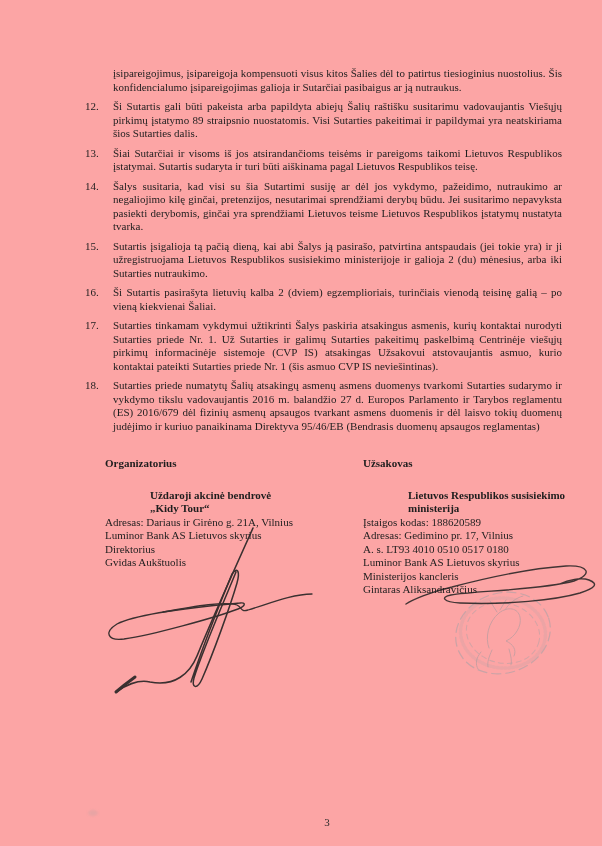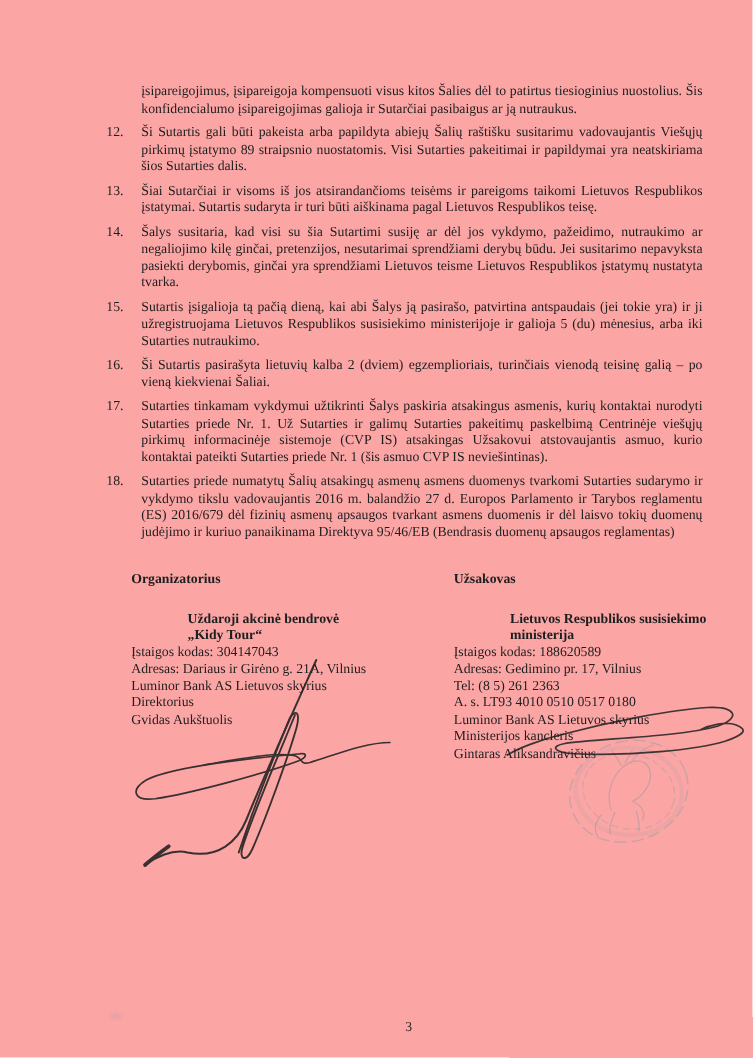--- a/index.html
+++ b/index.html
@@ -59,53 +59,51 @@
     <div class="clause">
       <span class="num">12.</span><span class="txt">Ši Sutartis gali būti pakeista arba papildyta abiejų Šalių raštišku susitarimu vadovaujantis Viešųjų pirkimų įstatymo 89 straipsnio nuostatomis. Visi Sutarties pakeitimai ir papildymai yra neatskiriama šios Sutarties dalis.</span>
     </div>
     <div class="clause">
       <span class="num">13.</span><span class="txt">Šiai Sutarčiai ir visoms iš jos atsirandančioms teisėms ir pareigoms taikomi Lietuvos Respublikos įstatymai. Sutartis sudaryta ir turi būti aiškinama pagal Lietuvos Respublikos teisę.</span>
     </div>
     <div class="clause">
       <span class="num">14.</span><span class="txt">Šalys susitaria, kad visi su šia Sutartimi susiję ar dėl jos vykdymo, pažeidimo, nutraukimo ar negaliojimo kilę ginčai, pretenzijos, nesutarimai sprendžiami derybų būdu. Jei susitarimo nepavyksta pasiekti derybomis, ginčai yra sprendžiami Lietuvos teisme Lietuvos Respublikos įstatymų nustatyta tvarka.</span>
     </div>
     <div class="clause">
-      <span class="num">15.</span><span class="txt">Sutartis įsigalioja tą pačią dieną, kai abi Šalys ją pasirašo, patvirtina antspaudais (jei tokie yra) ir ji užregistruojama Lietuvos Respublikos susisiekimo ministerijoje ir galioja 5 (du) mėnesius, arba iki Sutarties nutraukimo.</span>
+      <span class="num">15.</span><span class="txt">Sutartis įsigalioja tą pačią dieną, kai abi Šalys ją pasirašo, patvirtina antspaudais (jei tokie yra) ir ji užregistruojama Lietuvos Respublikos susisiekimo ministerijoje ir galioja 2 (du) mėnesius, arba iki Sutarties nutraukimo.</span>
     </div>
     <div class="clause">
       <span class="num">16.</span><span class="txt">Ši Sutartis pasirašyta lietuvių kalba 2 (dviem) egzemplioriais, turinčiais vienodą teisinę galią – po vieną kiekvienai Šaliai.</span>
     </div>
     <div class="clause">
       <span class="num">17.</span><span class="txt">Sutarties tinkamam vykdymui užtikrinti Šalys paskiria atsakingus asmenis, kurių kontaktai nurodyti Sutarties priede Nr. 1. Už Sutarties ir galimų Sutarties pakeitimų paskelbimą Centrinėje viešųjų pirkimų informacinėje sistemoje (CVP IS) atsakingas Užsakovui atstovaujantis asmuo, kurio kontaktai pateikti Sutarties priede Nr. 1 (šis asmuo CVP IS neviešintinas).</span>
     </div>
     <div class="clause">
       <span class="num">18.</span><span class="txt">Sutarties priede numatytų Šalių atsakingų asmenų asmens duomenys tvarkomi Sutarties sudarymo ir vykdymo tikslu vadovaujantis 2016 m. balandžio 27 d. Europos Parlamento ir Tarybos reglamentu (ES) 2016/679 dėl fizinių asmenų apsaugos tvarkant asmens duomenis ir dėl laisvo tokių duomenų judėjimo ir kuriuo panaikinama Direktyva 95/46/EB (Bendrasis duomenų apsaugos reglamentas)</span>
     </div>
   </section>
 
   <section class="col col-left">
     <div class="hdr">Organizatorius</div>
     <div class="bold">Uždaroji akcinė bendrovė</div>
     <div class="bold">„Kidy Tour“</div>
-    <div>Įstaigos kodas: 304147043</div>
     <div>Adresas: Dariaus ir Girėno g. 21A, Vilnius</div>
     <div>Luminor Bank AS Lietuvos skyrius</div>
     <div class="signer">
       <div>Direktorius</div>
       <div>Gvidas Aukštuolis</div>
     </div>
   </section>
 
   <section class="col col-right">
     <div class="hdr">Užsakovas</div>
     <div class="bold">Lietuvos Respublikos susisiekimo</div>
     <div class="bold">ministerija</div>
     <div>Įstaigos kodas: 188620589</div>
     <div>Adresas: Gedimino pr. 17, Vilnius</div>
-    <div>Tel: (8 5) 261 2363</div>
     <div>A. s. LT93 4010 0510 0517 0180</div>
     <div>Luminor Bank AS Lietuvos skyrius</div>
     <div class="signer">
       <div>Ministerijos kancleris</div>
       <div>Gintaras Aliksandravičius</div>
     </div>
   </section>
 
   <svg class="overlay" viewBox="0 0 602 846">
 

